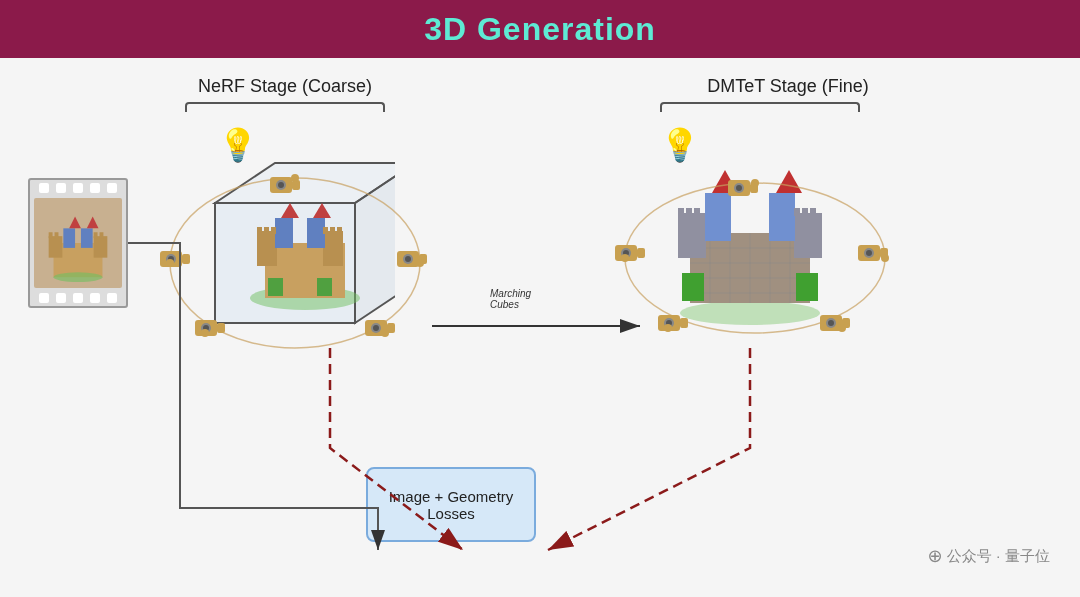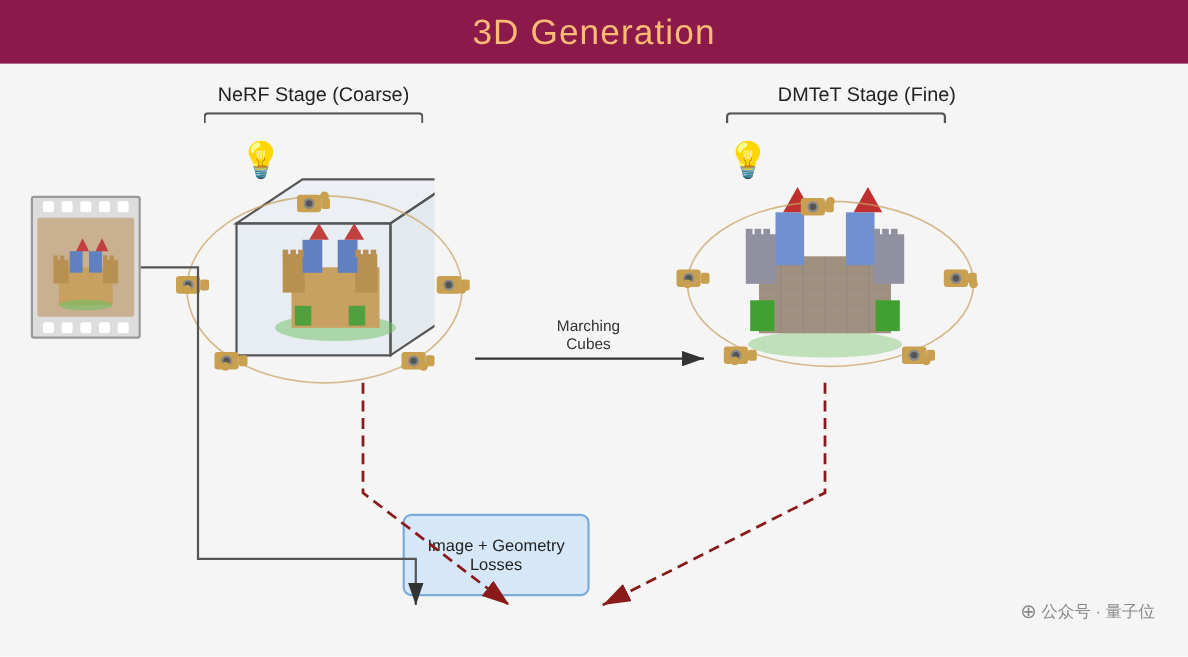--- a/index.html
+++ b/index.html
@@ -15,23 +15,23 @@
     
     #header {
       background: #8b1a4a;
       width: 100%;
       height: 58px;
       display: flex;
       align-items: center;
       justify-content: center;
     }
     #header h1 {
-      color: #fdba74;
+      color: #5eead4;
       font-size: 32px;
-      font-weight: normal;
+      font-weight: bold;
       letter-spacing: 1px;
     }
 
     
     #main {
       width: 100%;
       height: 539px;
       background: #f5f5f5;
       position: relative;
     }
@@ -132,25 +132,26 @@
       font-size: 15px;
       font-weight: 500;
       color: #222;
     }
 
     
     #marching-label {
       position: absolute;
       left: 490px;
       top: 230px;
-      font-size: 14px;
+      font-size: 10px;
       font-weight: 500;
       color: #333;
-      text-align: center;
+      text-align: left;
       width: 90px;
+      font-style: italic;
     }
 
     
     #watermark {
       position: absolute;
       right: 30px;
       bottom: 30px;
       font-size: 15px;
       color: #888;
       display: flex;

